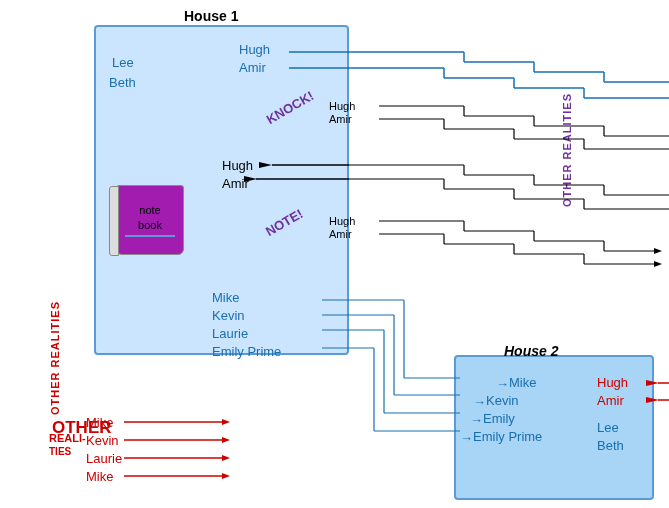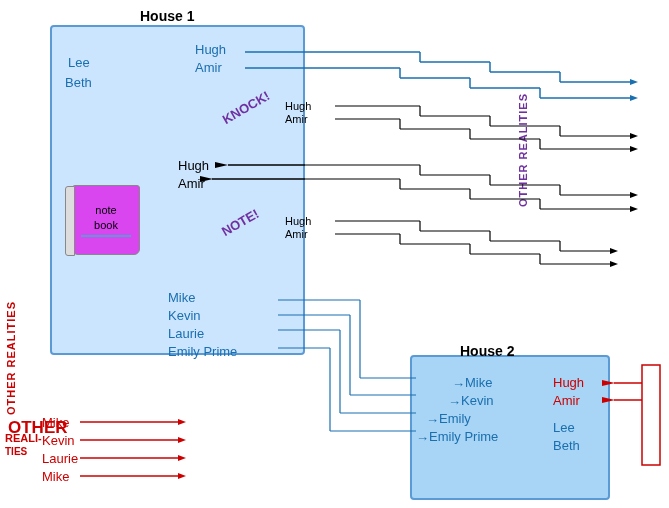--- a/index.html
+++ b/index.html
@@ -8,20 +8,21 @@
       height: 508px;
       background: #fff;
       font-family: Arial, sans-serif;
       position: relative;
       overflow: hidden;
     }
     #canvas {
       width: 534px;
       height: 508px;
       position: relative;
+      margin-left: 44px;
     }
     .house1 {
       position: absolute;
       left: 50px;
       top: 25px;
       width: 255px;
       height: 330px;
       background: #cce5ff;
       border: 2px solid #5b9bd5;
       border-radius: 4px;
@@ -50,21 +51,21 @@
     .blue { color: #1a6faf; }
     .red { color: #c00; }
     .purple { color: #7030a0; }
     .black { color: #000; }
     .notebook {
       position: absolute;
       left: 72px;
       top: 185px;
       width: 68px;
       height: 70px;
-      background: #d946ef;
+      background: #a21caf;
       border: 1.5px solid #888;
       border-radius: 3px 3px 6px 6px;
       display: flex;
       flex-direction: column;
       align-items: center;
       justify-content: center;
     }
     .notebook::before {
       content: '';
       position: absolute;
@@ -184,24 +185,24 @@
   <div class="other-realities-right">
     <span class="vertical-text purple">OTHER  REALITIES</span>
   </div>
 
   <div class="other-realities-left">
     <span class="vertical-text red">OTHER  REALITIES</span>
   </div>
 
   <div class="house2"></div>
 
-  <span class="house-label" style="left:460px; top:343px;">House 2</span>
+  <span class="house-label" style="left:460px; top:343px;font-style:italic;">House 2</span>
 
   <span class="name-label blue" style="left:452px; top:375px;">→Mike</span>
-  <span class="name-label blue" style="left:448px; top:393px;">→Kevin</span>
+  <span class="name-label blue" style="left:429px; top:393px;">→Kevin</span>
   <span class="name-label blue" style="left:426px; top:411px;">→Emily</span>
   <span class="name-label blue" style="left:416px; top:429px;">→Emily Prime</span>
 
   <span class="name-label red" style="left:553px; top:375px;">Hugh</span>
   <span class="name-label red" style="left:553px; top:393px;">Amir</span>
 
   <span class="name-label blue" style="left:553px; top:420px;">Lee</span>
   <span class="name-label blue" style="left:553px; top:438px;">Beth</span>
 
   <span class="name-label red" style="left:8px; top:418px; font-size:17px; font-weight:bold;">OTHER</span>

